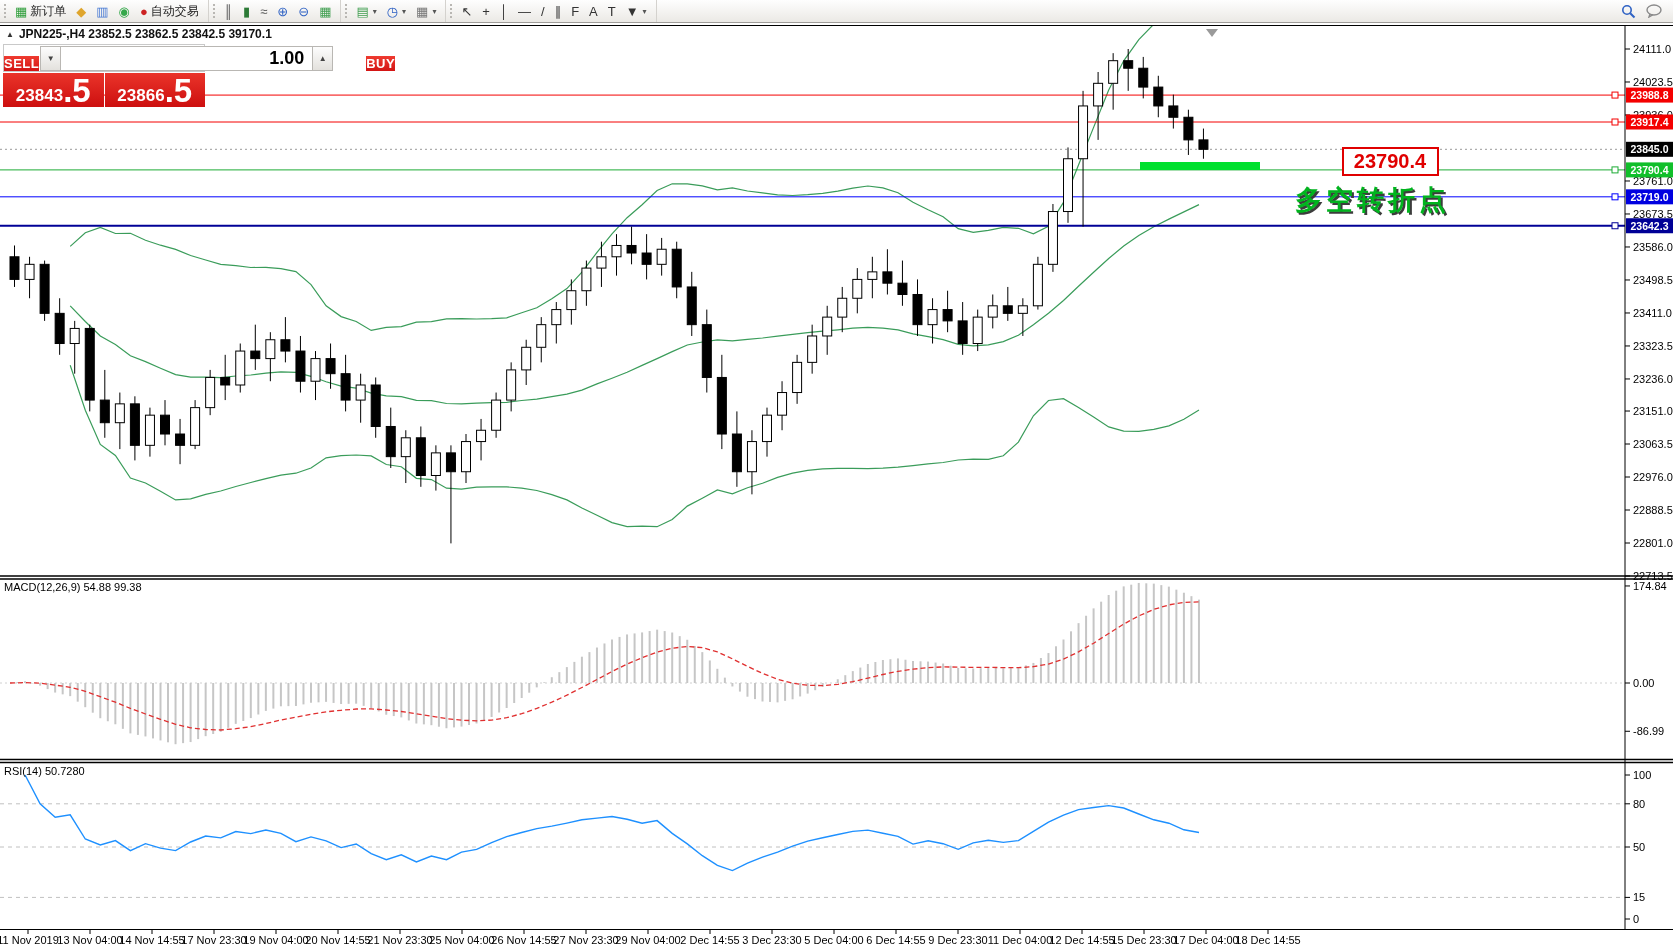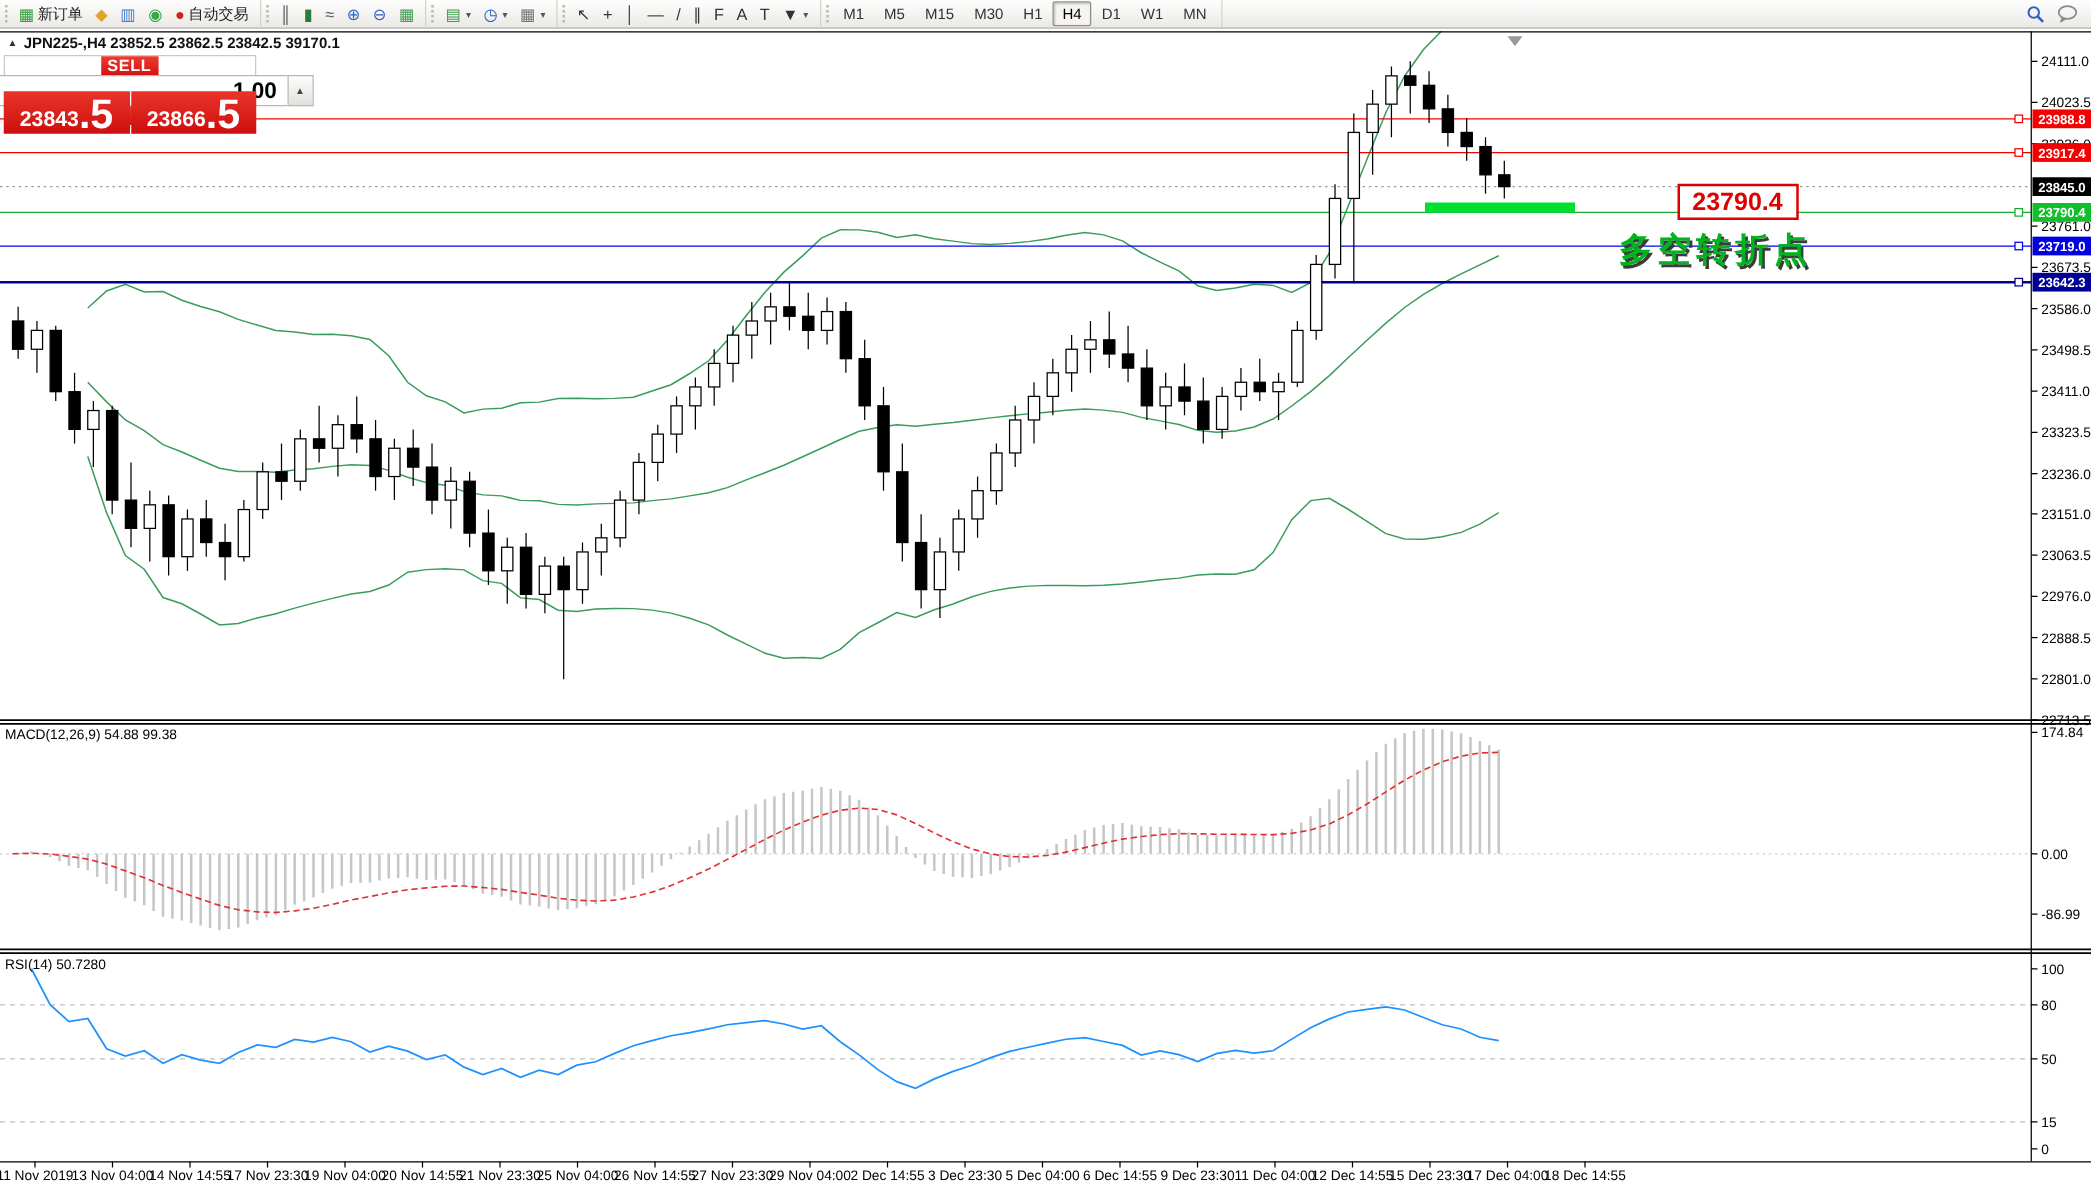--- a/index.html
+++ b/index.html
@@ -15,21 +15,21 @@
   .tf{padding:2px 7px;color:#333;border:1px solid transparent;border-radius:2px;}
   .tf.active{background:#f6f5f2;border-color:#8f8d89;box-shadow:inset 1px 1px 2px rgba(0,0,0,.25);color:#000;}
   .tright{margin-left:auto;display:flex;align-items:center;gap:10px;padding-right:10px;}
   
   .chart-area{position:relative;width:1673px;height:924px;background:#fff;}
   svg text{font-family:"Liberation Sans",sans-serif;}
   .chart-title{position:absolute;left:6px;top:4px;font-size:12px;font-weight:bold;color:#111;display:flex;align-items:center;gap:5px;z-index:5;}
   .chart-title .tri{font-size:8px;color:#333;}
   
   .trade-panel{position:absolute;left:3px;top:21px;width:202px;z-index:6;font-weight:bold;}
-  .tp-top{display:flex;height:26px;background:#fff;border:1px solid #c9c9c9;align-items:center;flex-direction:column;}
+  .tp-top{display:flex;height:26px;background:#fff;border:1px solid #c9c9c9;align-items:flex-end;}
   .btn-red{background:linear-gradient(#ef3b30,#d31414);color:#fff;display:flex;align-items:center;justify-content:center;font-size:13px;letter-spacing:.5px;cursor:pointer;}
   .tp-sell{width:46px;border-right:1px solid #fff;}
   .tp-buy{width:46px;border-left:1px solid #fff;margin-left:32px;}
   .stepper{flex:1;display:flex;align-items:stretch;background:#fff;}
   .step-btn{width:19px;background:linear-gradient(#fdfdfd,#e3e1dd);border:1px solid #b9b7b3;color:#444;
     display:flex;align-items:center;justify-content:center;font-size:8px;cursor:pointer;}
   .vol{flex:1;border:1px solid #b9b7b3;border-left:none;border-right:none;text-align:right;font-size:18px;font-weight:bold;
     font-family:"Liberation Sans",sans-serif;padding-right:8px;min-width:0;outline:none;}
   .tp-prices{display:flex;height:34px;margin-top:1px;}
   .price-cell{flex:1;background:linear-gradient(#ea342a,#cd0f0f);color:#fff;display:flex;align-items:flex-end;justify-content:center;padding-bottom:2px;cursor:pointer;}
@@ -120,31 +120,20 @@
         <span class="tbtn">
           <span class="g" style="color: rgb(51, 51, 51);">A</span>
         </span>
         <span class="tbtn">
           <span class="g" style="color: rgb(51, 51, 51);">T</span>
         </span>
         <span class="tbtn">
           <span class="g" style="color: rgb(51, 51, 51);">▼</span>
           <span class="dd">▾</span>
         </span>
-      </div>
-      <div class="tgroup">
-        <span class="tf">M1</span>
-        <span class="tf">M5</span>
-        <span class="tf">M15</span>
-        <span class="tf">M30</span>
-        <span class="tf">H1</span>
-        <span class="tf active">H4</span>
-        <span class="tf">D1</span>
-        <span class="tf">W1</span>
-        <span class="tf">MN</span>
       </div>
     </div>
   <div class="tright">
     <svg width="15" height="15" viewBox="0 0 15 15">
       <circle cx="6" cy="6" r="4.2" fill="none" stroke="#2f62c4" stroke-width="1.6"></circle>
       <line x1="9.2" y1="9.2" x2="13.5" y2="13.5" stroke="#2f62c4" stroke-width="2"></line>
     </svg>
     <svg width="17" height="14" viewBox="0 0 17 14">
       <ellipse cx="8" cy="6" rx="7" ry="5" fill="none" stroke="#8a8a8a" stroke-width="1.4"></ellipse>
       <path d="M4 10 L3 13 L7 10.6" fill="none" stroke="#8a8a8a" stroke-width="1.4"></path>

